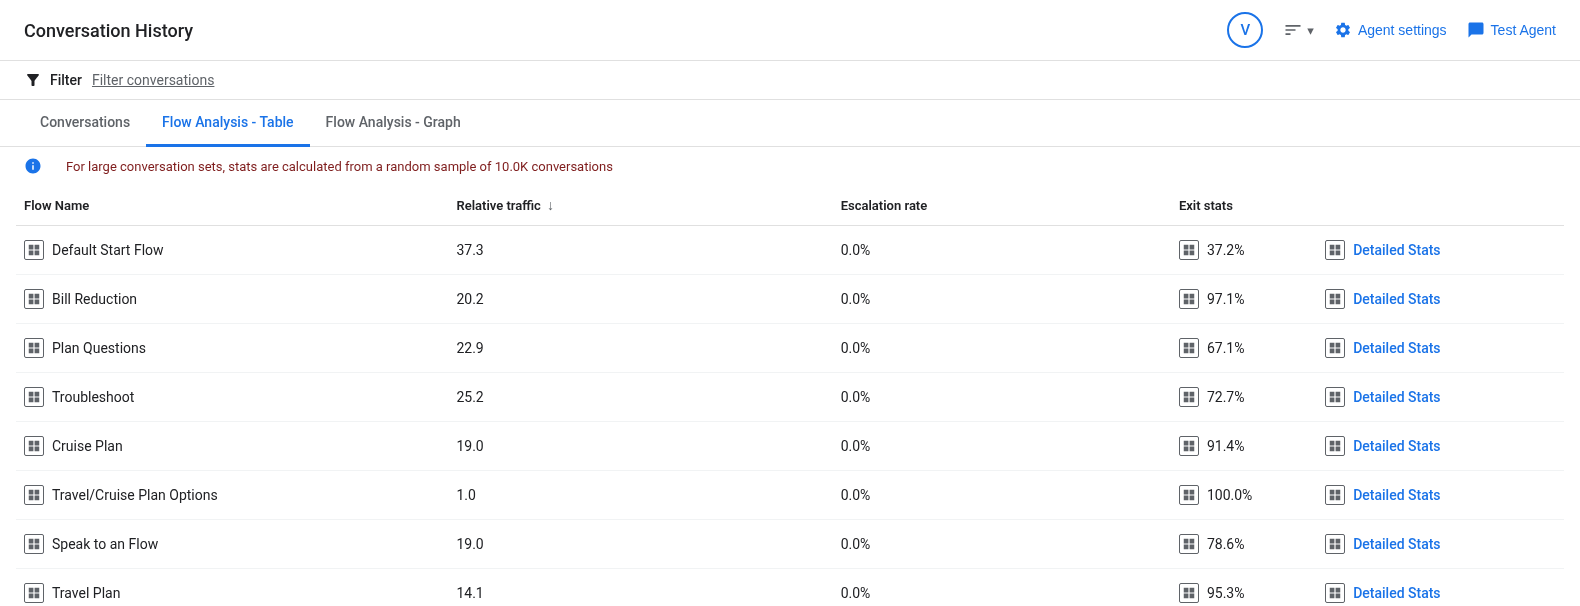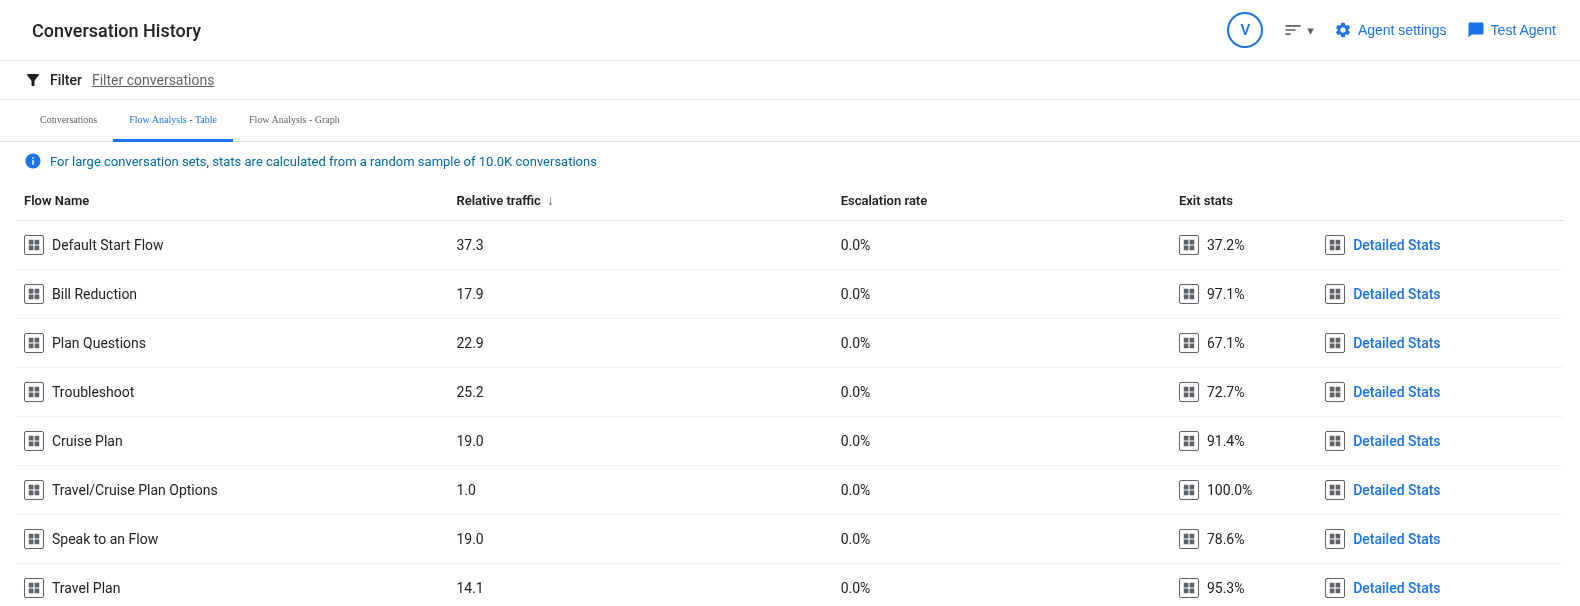--- a/index.html
+++ b/index.html
@@ -10,21 +10,20 @@
       display: flex;
       align-items: center;
       justify-content: space-between;
       padding: 12px 24px;
       border-bottom: 1px solid #e0e0e0;
     }
     .header-title {
       font-size: 18px;
       font-weight: 500;
       color: #202124;
-      margin-left: 8px;
     }
     .header-actions {
       display: flex;
       align-items: center;
       gap: 20px;
     }
     .avatar {
       width: 36px;
       height: 36px;
       border-radius: 50%;
@@ -88,40 +87,39 @@
 
     
     .tabs {
       display: flex;
       align-items: flex-end;
       padding: 0 24px;
       border-bottom: 1px solid #e0e0e0;
     }
     .tab {
       padding: 14px 16px;
-      font-size: 10px;
+      font-size: 14px;
       font-weight: 500;
       color: #5f6368;
       cursor: pointer;
       border-bottom: 3px solid transparent;
       margin-bottom: -1px;
-      font-family: Liberation Serif, serif;
     }
     .tab.active {
       color: #1a73e8;
       border-bottom: 3px solid #1a73e8;
     }
 
     
     .info-notice {
       display: flex;
       align-items: center;
-      gap: 8px;
+      gap: 24px;
       padding: 10px 24px;
-      color: #0369a1;
+      color: #7f1d1d;
       font-size: 13px;
     }
     .info-notice svg { width: 18px; height: 18px; fill: #1a73e8; flex-shrink: 0; }
 
     
     .table-container {
       padding: 0 16px 16px;
     }
     table {
       width: 100%;
@@ -328,21 +326,21 @@
         <span class="table-icon">
                 <svg viewBox="0 0 24 24" width="14" height="14" fill="#5f6368">
                   <path d="M3 3h8v8H3zm10 0h8v8h-8zM3 13h8v8H3zm10 0h8v8h-8z"></path>
                 </svg>
               </span>
         <span>Bill Reduction</span>
       </div>
     </td>
     <td class="col-traffic">
       <div class="traffic-cell">
-        <span>17.9</span>
+        <span>20.2</span>
       </div>
     </td>
     <td class="col-escalation">
       <span>0.0%</span>
     </td>
     <td class="col-exit">
       <div class="exit-rate-cell">
         <span class="table-icon">
                 <svg viewBox="0 0 24 24" width="14" height="14" fill="#5f6368">
                   <path d="M3 3h8v8H3zm10 0h8v8h-8zM3 13h8v8H3zm10 0h8v8h-8z"></path>

